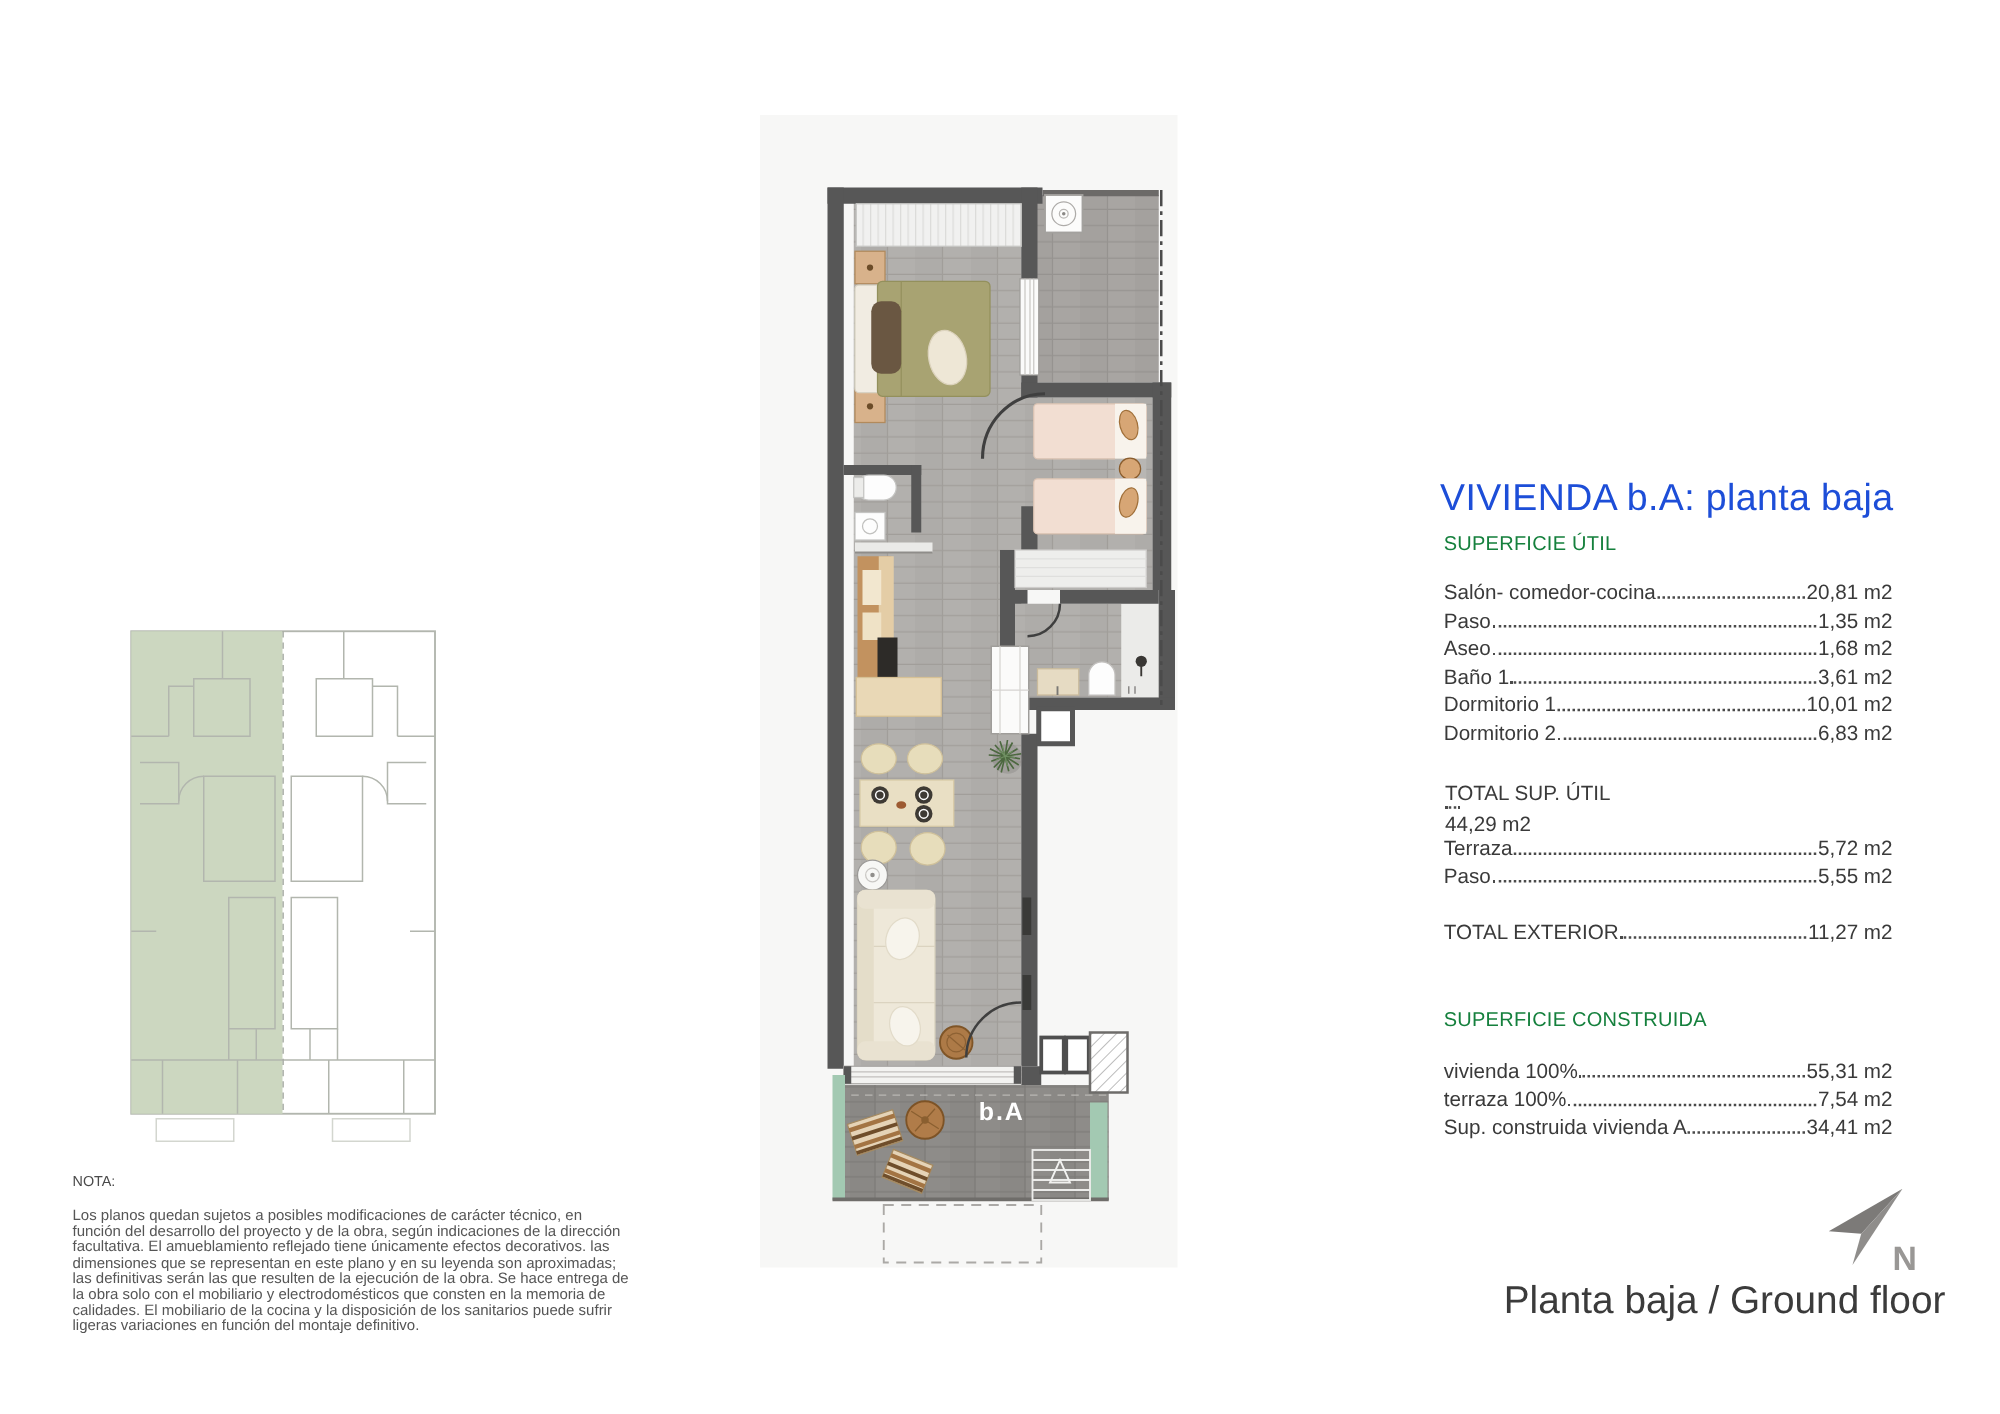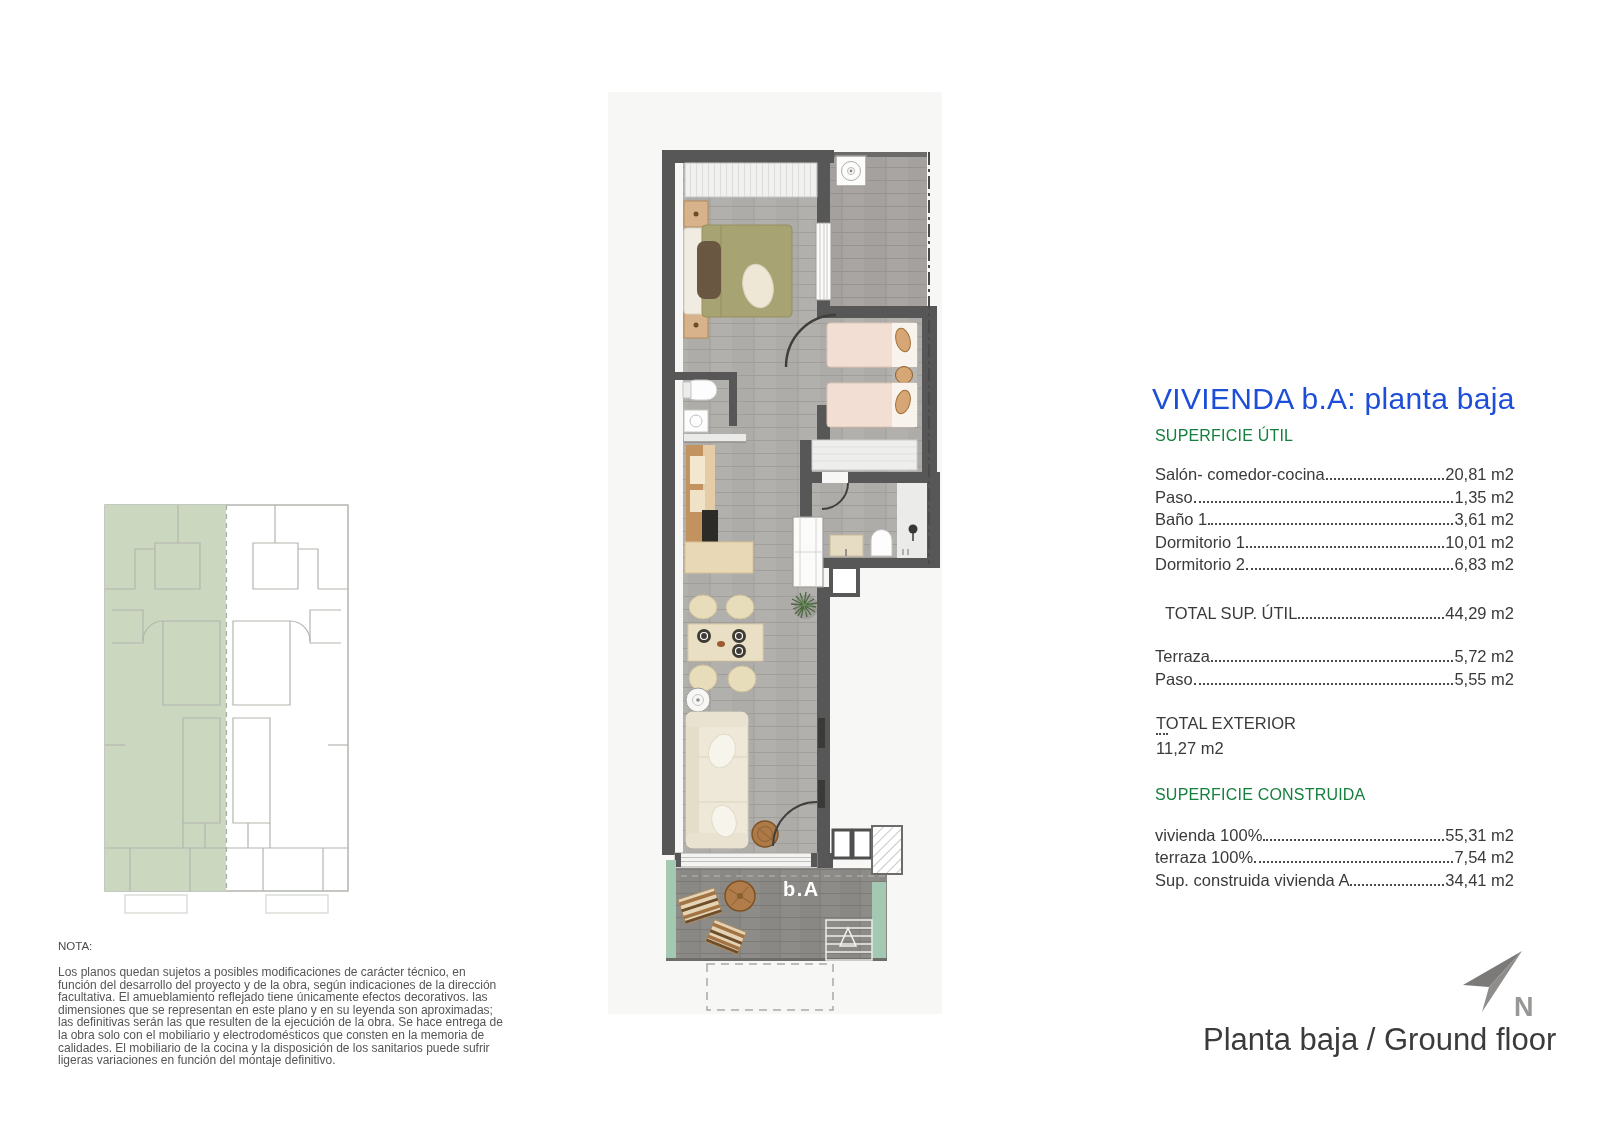--- a/index.html
+++ b/index.html
@@ -10,23 +10,23 @@
 
   
   .panel{position:absolute;left:1152px;top:382px;width:362px;}
   .panel-title{font-size:30px;font-weight:400;color:#1d4ed8;letter-spacing:.3px;white-space:nowrap;}
   .subhead{font-size:16px;color:#15803d;margin-top:11px;margin-left:3px;letter-spacing:.2px;}
   .rows{margin-top:20px;margin-left:3px;}
   .row{display:flex;align-items:baseline;height:22.5px;font-size:16.5px;color:#3a3a3a;text-align:center;}
   .row .lbl{white-space:nowrap;}
   .row .val{white-space:nowrap;}
   .row .dots{flex:1;border-bottom:2px dotted #4a4a4a;margin:0 1px 4px 1px;min-width:12px;}
-  .total-row{margin-top:26px;margin-left:13px;}
+  .total-row{margin-top:26px;margin-left:3px;flex-direction:column;}
   .ext-rows{margin-top:21px;margin-left:3px;}
-  .total-row2{margin-top:22px;margin-left:3px;flex-direction:column;}
+  .total-row2{margin-top:22px;margin-left:3px;}
   .subhead2{margin-top:49px;}
   .rows2{margin-top:22px;}
 
   
   .nota{position:absolute;left:58px;top:940px;width:447px;color:#555;}
   .nota-h{font-size:11.5px;color:#4a4a4a;}
   .nota-p{margin-top:14px;font-size:12px;line-height:12.6px;color:#555;}
 
   
   .floor-title{position:absolute;left:1203px;top:1022px;font-size:31px;color:#3b3b3b;white-space:nowrap;}
@@ -314,20 +314,25 @@
         <span class="lbl">Salón- comedor-cocina</span>
         <span class="dots"></span>
         <span class="val">20,81 m2</span>
       </div>
       <div class="row">
         <span class="lbl">Paso</span>
         <span class="dots"></span>
         <span class="val">1,35 m2</span>
       </div>
       <div class="row">
+        <span class="lbl">Aseo</span>
+        <span class="dots"></span>
+        <span class="val">1,68 m2</span>
+      </div>
+      <div class="row">
         <span class="lbl">Baño 1</span>
         <span class="dots"></span>
         <span class="val">3,61 m2</span>
       </div>
       <div class="row">
         <span class="lbl">Dormitorio 1</span>
         <span class="dots"></span>
         <span class="val">10,01 m2</span>
       </div>
       <div class="row">

